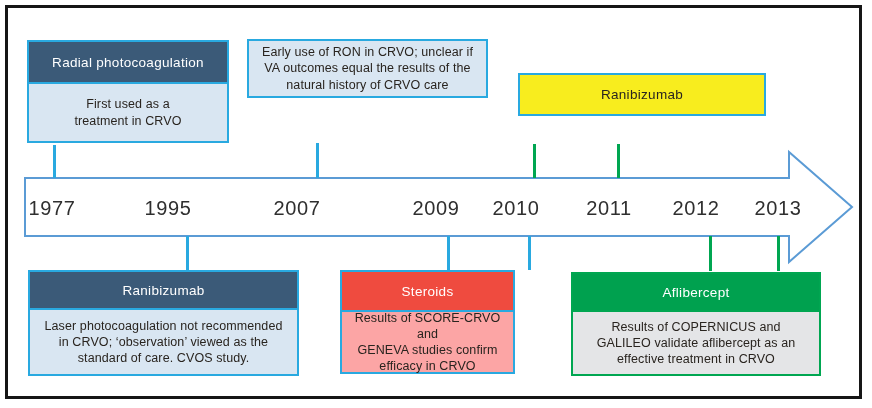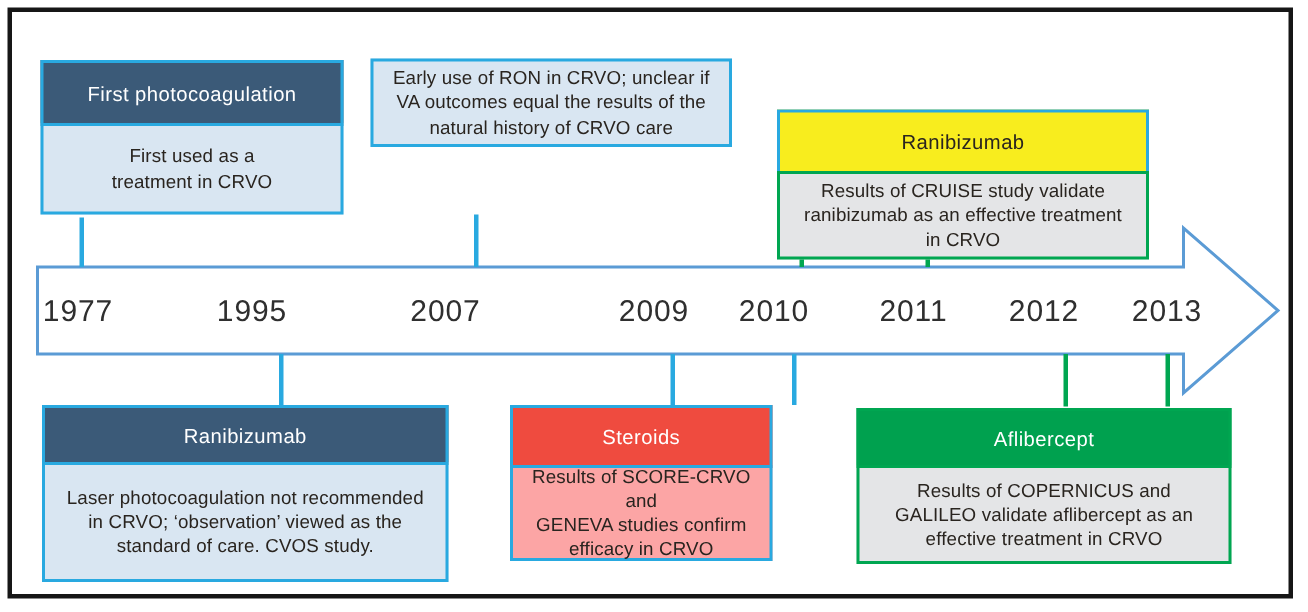--- a/index.html
+++ b/index.html
@@ -65,41 +65,38 @@
   <div class="conn blue" style="left:316px;top:143px;height:35px"></div>
   <div class="conn green" style="left:533px;top:144px;height:34px"></div>
   <div class="conn green" style="left:617px;top:144px;height:34px"></div>
   <div class="conn blue" style="left:186px;top:236px;height:35px"></div>
   <div class="conn blue" style="left:447px;top:236px;height:34px"></div>
   <div class="conn blue" style="left:528px;top:236px;height:34px"></div>
   <div class="conn green" style="left:709px;top:236px;height:35px"></div>
   <div class="conn green" style="left:777px;top:236px;height:35px"></div>
 
   <div class="ebox" style="left:27px;top:40px;width:202px">
-    <div class="hdr dark" style="height:44px">First photocoagulation</div>
+    <div class="hdr dark" style="height:44px">Radial photocoagulation</div>
     <div class="bdy lightblue" style="height:61px">First used as a
 treatment in CRVO</div>
   </div>
 
   <div class="ebox" style="left:247px;top:41px;width:241px">
     <div class="bdy lightblue" style="height:59px">Early use of RON in CRVO; unclear if
 VA outcomes equal the results of the
 natural history of CRVO care</div>
   </div>
 
   <div class="ebox" style="left:518px;top:42px;width:248px">
     <div class="hdr yellow" style="height:43px">Ranibizumab</div>
-    <div class="bdy gray green-border" style="height:59px">Results of CRUISE study validate
-ranibizumab as an effective treatment
-in CRVO</div>
   </div>
 
   <div class="ebox" style="left:28px;top:270px;width:271px">
     <div class="hdr dark" style="height:40px">Ranibizumab</div>
-    <div class="bdy lightblue" style="height:80px">Laser photocoagulation not recommended
+    <div class="bdy lightblue" style="height:68px">Laser photocoagulation not recommended
 in CRVO; ‘observation’ viewed as the
 standard of care. CVOS study.</div>
   </div>
 
   <div class="ebox" style="left:340px;top:270px;width:175px">
     <div class="hdr red" style="height:42px">Steroids</div>
     <div class="bdy steel" style="height:64px">Results of SCORE-CRVO and
 GENEVA studies confirm
 efficacy in CRVO</div>
   </div>

